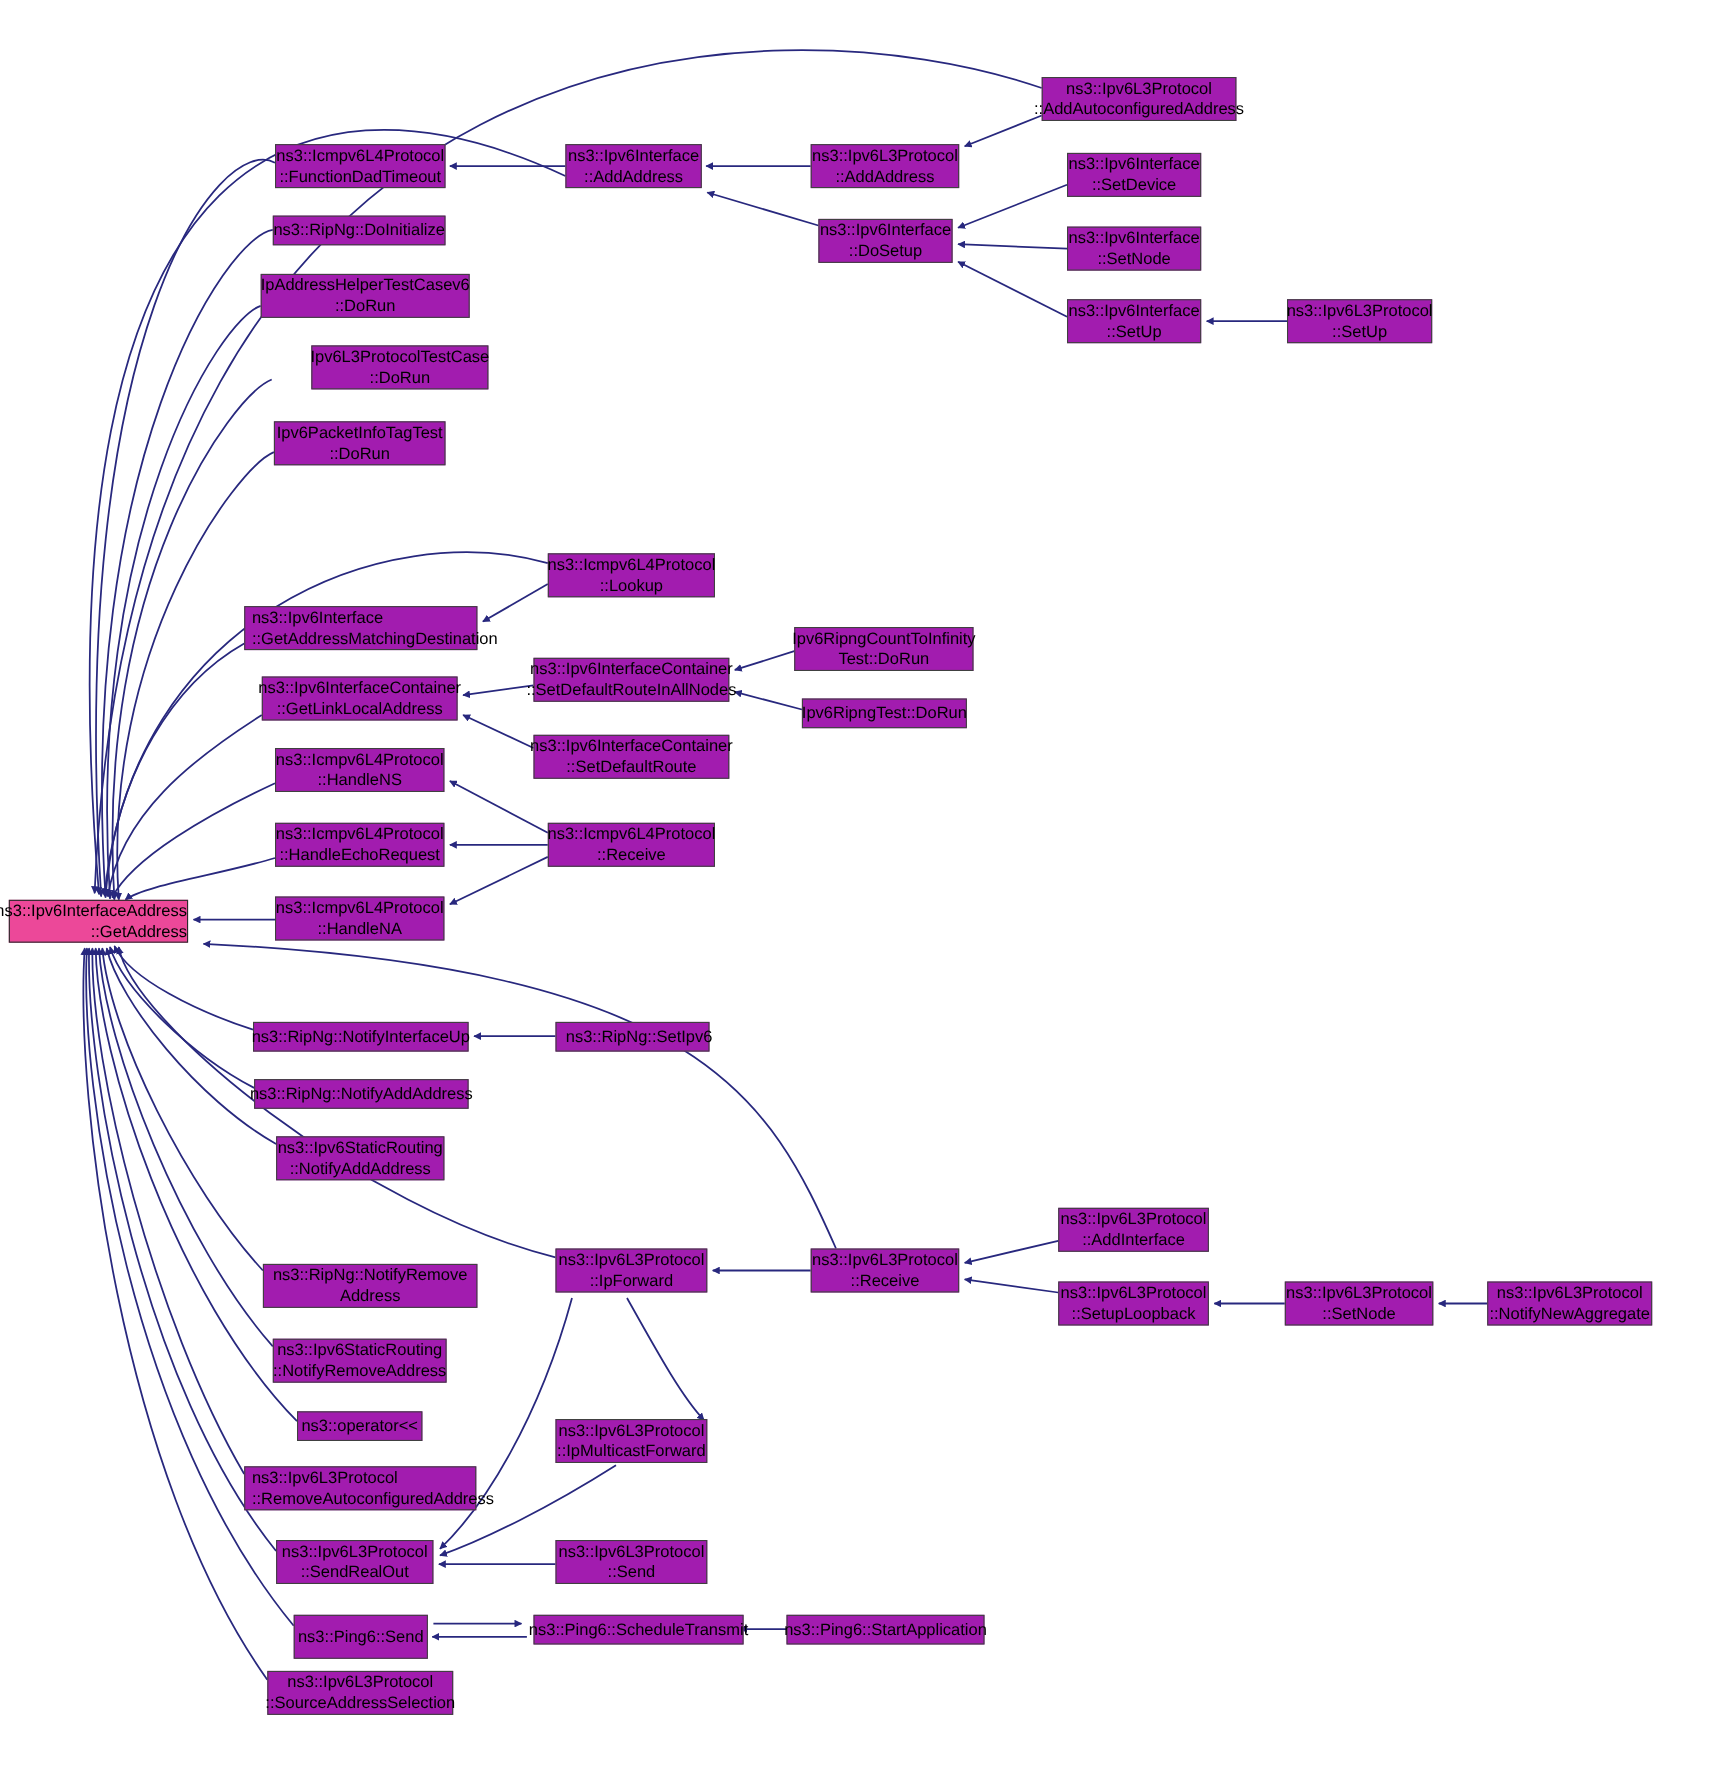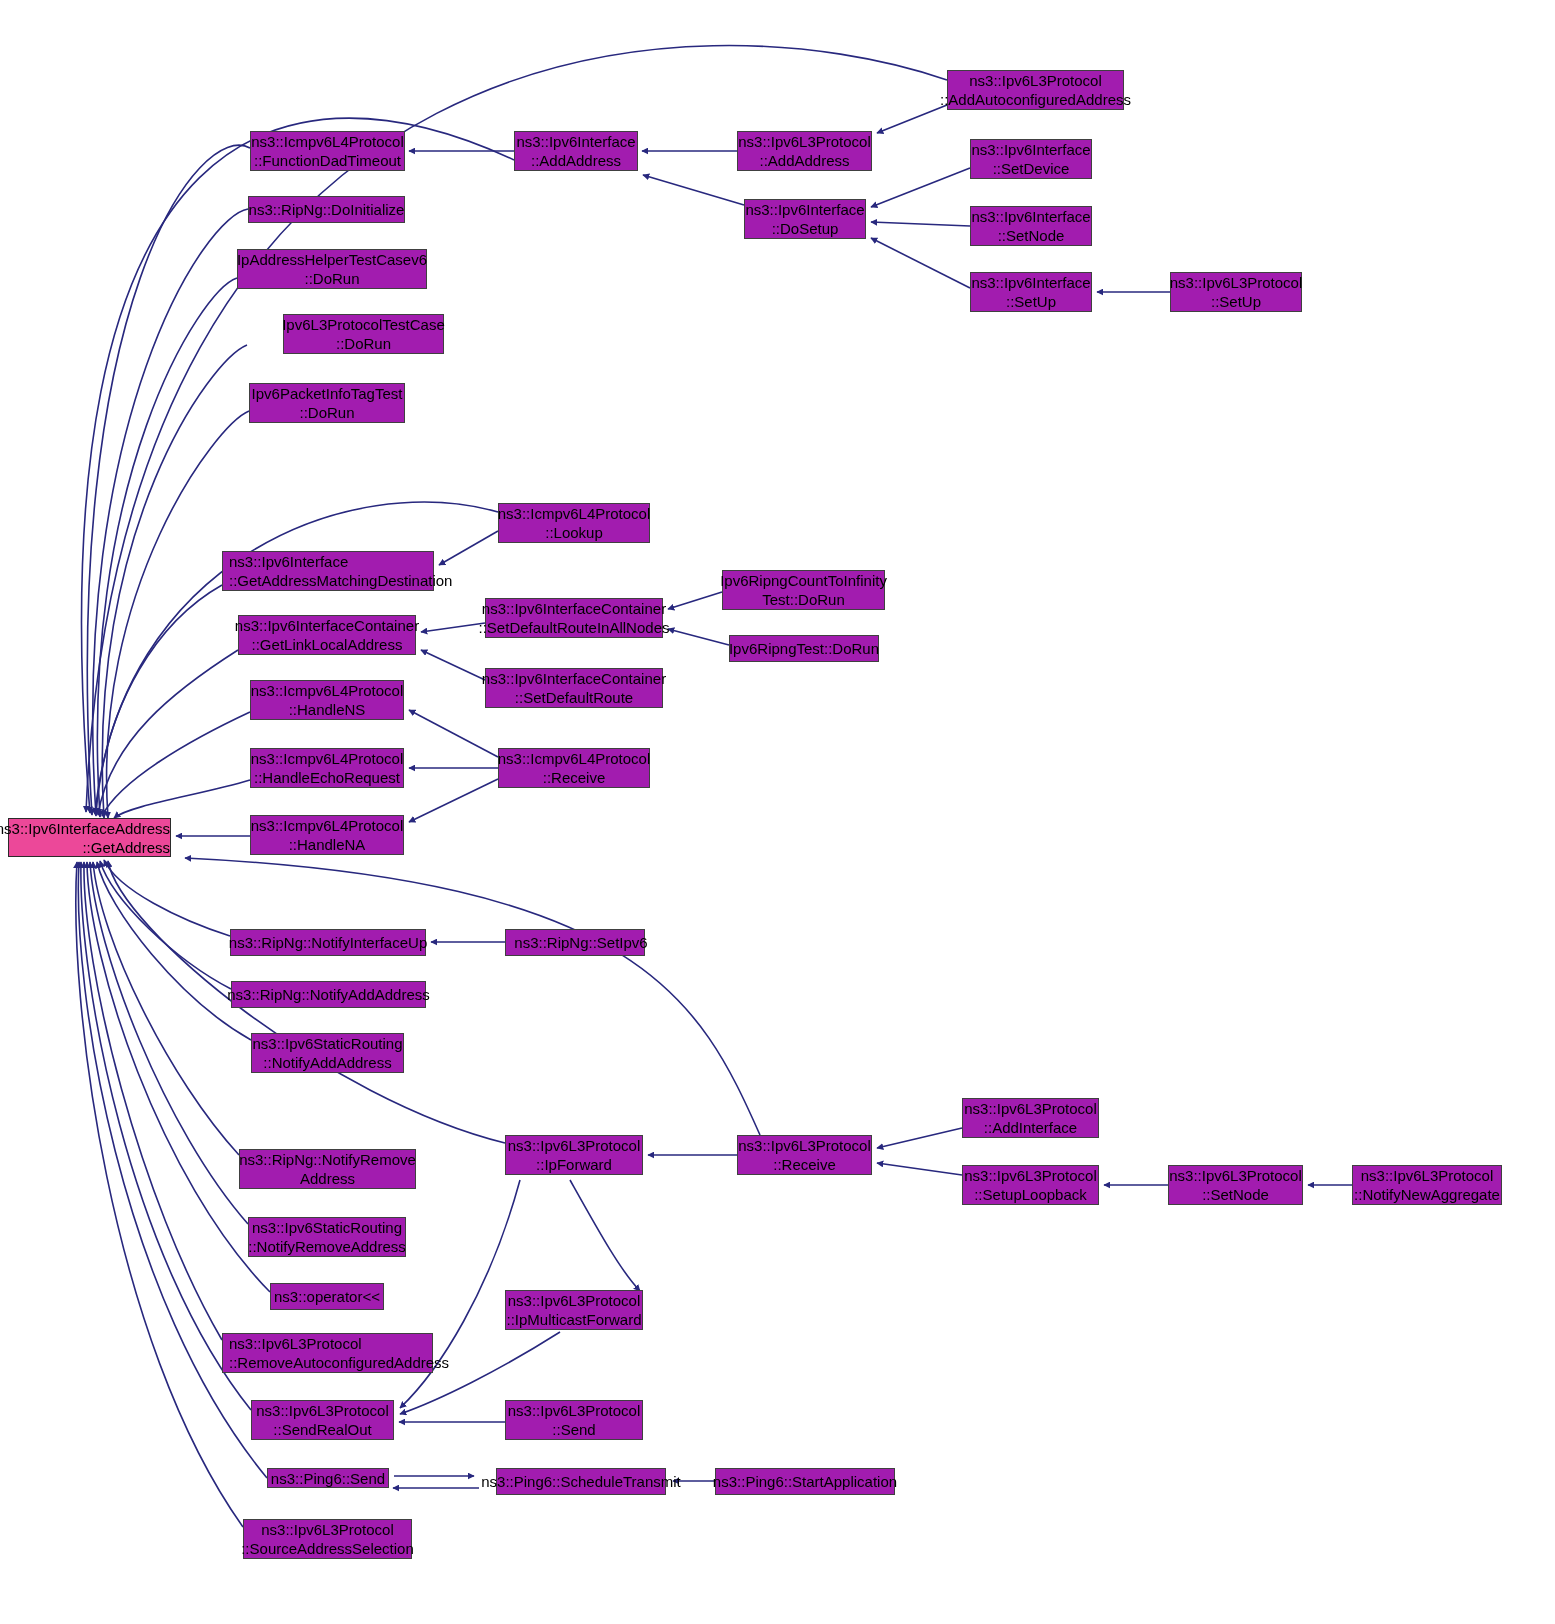--- a/index.html
+++ b/index.html
@@ -139,30 +139,30 @@
     <div class="node" style="left: 238px; top: 615px; width: 178px; height: 40px;"><span class="ln">ns3::Ipv6InterfaceContainer</span><span class="ln">::GetLinkLocalAddress</span></div>
     <div class="node" style="left: 485px; top: 668px; width: 178px; height: 40px;"><span class="ln">ns3::Ipv6InterfaceContainer</span><span class="ln">::SetDefaultRoute</span></div>
     <div class="node" style="left: 250px; top: 680px; width: 154px; height: 40px;"><span class="ln">ns3::Icmpv6L4Protocol</span><span class="ln">::HandleNS</span></div>
     <div class="node" style="left: 250px; top: 748px; width: 154px; height: 40px;"><span class="ln">ns3::Icmpv6L4Protocol</span><span class="ln">::HandleEchoRequest</span></div>
     <div class="node" style="left: 498px; top: 748px; width: 152px; height: 40px;"><span class="ln">ns3::Icmpv6L4Protocol</span><span class="ln">::Receive</span></div>
     <div class="node" style="left: 250px; top: 815px; width: 154px; height: 40px;"><span class="ln">ns3::Icmpv6L4Protocol</span><span class="ln">::HandleNA</span></div>
     <div class="node" style="left: 230px; top: 929px; width: 196px; height: 27px;"><span class="ln">ns3::RipNg::NotifyInterfaceUp</span></div>
     <div class="node" style="left: 505px; top: 929px; width: 140px; height: 27px; padding-left: 12px;"><span class="ln">ns3::RipNg::SetIpv6</span></div>
     <div class="node" style="left: 231px; top: 981px; width: 195px; height: 27px;"><span class="ln">ns3::RipNg::NotifyAddAddress</span></div>
     <div class="node" style="left: 251px; top: 1033px; width: 153px; height: 40px;"><span class="ln">ns3::Ipv6StaticRouting</span><span class="ln">::NotifyAddAddress</span></div>
-    <div class="node" style="left: 239px; top: 1149px; width: 177px; height: 40px;"><span class="ln">ns3::RipNg::NotifyRemove</span><span class="ln">Address</span></div>
+    <div class="node" style="left: 239px; top: 1149px; width: 195px; height: 40px;"><span class="ln">ns3::RipNg::NotifyRemove</span><span class="ln">Address</span></div>
     <div class="node" style="left: 248px; top: 1217px; width: 158px; height: 40px;"><span class="ln">ns3::Ipv6StaticRouting</span><span class="ln">::NotifyRemoveAddress</span></div>
     <div class="node" style="left: 270px; top: 1283px; width: 114px; height: 27px;"><span class="ln">ns3::operator&lt;&lt;</span></div>
     <div class="node lalign" style="left: 222px; top: 1333px; width: 211px; height: 40px;"><span class="ln">ns3::Ipv6L3Protocol</span><span class="ln">::RemoveAutoconfiguredAddress</span></div>
     <div class="node" style="left: 505px; top: 1135px; width: 138px; height: 40px;"><span class="ln">ns3::Ipv6L3Protocol</span><span class="ln">::IpForward</span></div>
     <div class="node" style="left: 737px; top: 1135px; width: 135px; height: 40px;"><span class="ln">ns3::Ipv6L3Protocol</span><span class="ln">::Receive</span></div>
     <div class="node" style="left: 962px; top: 1098px; width: 137px; height: 40px;"><span class="ln">ns3::Ipv6L3Protocol</span><span class="ln">::AddInterface</span></div>
     <div class="node" style="left: 962px; top: 1165px; width: 137px; height: 40px;"><span class="ln">ns3::Ipv6L3Protocol</span><span class="ln">::SetupLoopback</span></div>
     <div class="node" style="left: 1168px; top: 1165px; width: 135px; height: 40px;"><span class="ln">ns3::Ipv6L3Protocol</span><span class="ln">::SetNode</span></div>
     <div class="node" style="left: 1352px; top: 1165px; width: 150px; height: 40px;"><span class="ln">ns3::Ipv6L3Protocol</span><span class="ln">::NotifyNewAggregate</span></div>
     <div class="node" style="left: 505px; top: 1290px; width: 138px; height: 40px;"><span class="ln">ns3::Ipv6L3Protocol</span><span class="ln">::IpMulticastForward</span></div>
     <div class="node" style="left: 251px; top: 1400px; width: 143px; height: 40px;"><span class="ln">ns3::Ipv6L3Protocol</span><span class="ln">::SendRealOut</span></div>
     <div class="node" style="left: 505px; top: 1400px; width: 138px; height: 40px;"><span class="ln">ns3::Ipv6L3Protocol</span><span class="ln">::Send</span></div>
-    <div class="node" style="left: 267px; top: 1468px; width: 122px; height: 20px;"><span class="ln">ns3::Ping6::Send</span></div>
-    <div class="node" style="left: 496px; top: 1468px; width: 170px; height: 27px;"><span class="ln">ns3::Ping6::ScheduleTransmit</span></div>
+    <div class="node" style="left: 267px; top: 1468px; width: 122px; height: 40px;"><span class="ln">ns3::Ping6::Send</span></div>
+    <div class="node" style="left: 485px; top: 1468px; width: 191px; height: 27px;"><span class="ln">ns3::Ping6::ScheduleTransmit</span></div>
     <div class="node" style="left: 715px; top: 1468px; width: 180px; height: 27px;"><span class="ln">ns3::Ping6::StartApplication</span></div>
     <div class="node" style="left: 243px; top: 1519px; width: 169px; height: 40px;"><span class="ln">ns3::Ipv6L3Protocol</span><span class="ln">::SourceAddressSelection</span></div>
   </div>
 
 </body></html>

